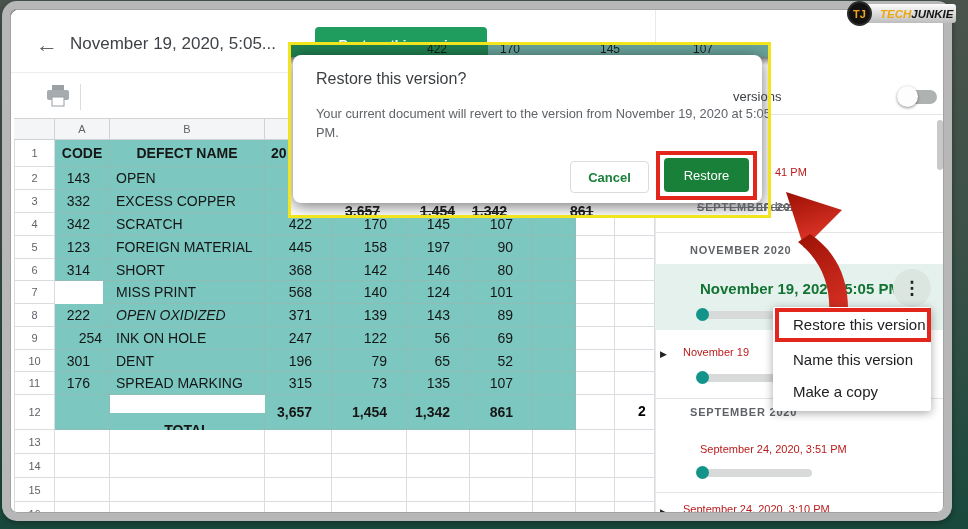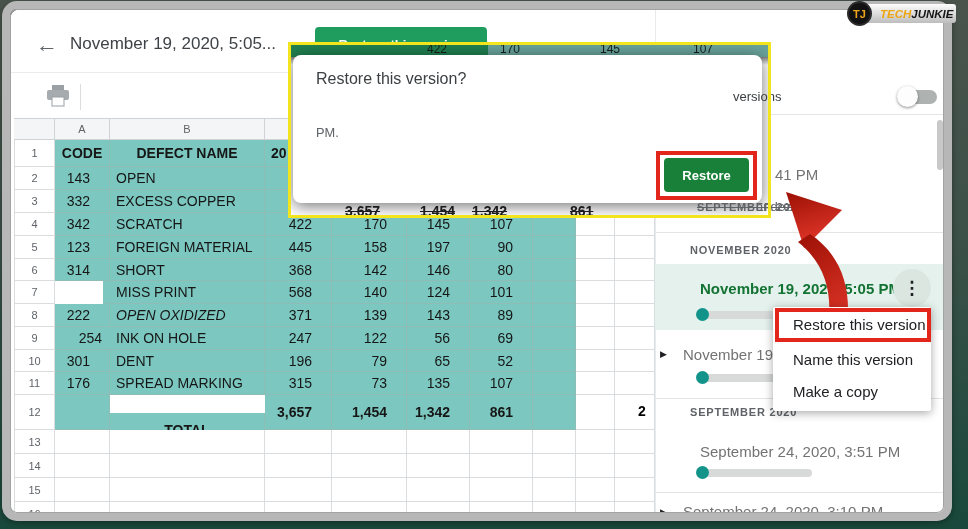--- a/index.html
+++ b/index.html
@@ -30,21 +30,21 @@
   .rowhead{background:#fff;color:#5f6368;font-size:11px;justify-content:center;border-left:1px solid #dadde0;}
   .right{justify-content:flex-end;padding-right:19px;}
   .left{padding-left:6px;}
   .center{justify-content:center;}
   .bold{font-weight:bold;}
   
   .panel-border{width:1px;background:#e8eaed;z-index:9;}
   .panel-title{font-size:20px;color:#202124;z-index:40;}
   .small-label{font-size:13px;color:#3c4043;z-index:40;}
   .sect{font-size:11px;font-weight:bold;color:#5f6368;letter-spacing:.8px;z-index:12;}
-  .entry-title{font-size:15px;color:#737373;z-index:12;}
+  .entry-title{font-size:11px;color:#b91c1c;z-index:12;}
   .entry-green{font-size:15px;font-weight:bold;color:var(--vgreen,#137333);z-index:12;}
   .expander{font-size:9px;color:#202124;z-index:12;}
   .pdiv{height:1px;background:#e4e4e4;z-index:11;}
   .highlight{background:var(--hl,#e4f1ec);z-index:11;}
   .slider-dot{width:13px;height:13px;border-radius:50%;background:var(--dot,#12948a);z-index:13;}
   .slider-track{height:8px;border-radius:4px;background:#d7dad9;z-index:12;}
   .dots-btn{width:38px;height:38px;border-radius:50%;background:#dbe6e1;display:flex;align-items:center;
             justify-content:center;font-size:18px;font-weight:bold;color:#202124;z-index:13;}
   .toggle-track{width:34px;height:14px;border-radius:7px;background:#aeb2b0;z-index:40;}
   .toggle-knob{width:21px;height:21px;border-radius:50%;background:#fdfdfd;
@@ -58,21 +58,21 @@
   .shadowline{position:absolute;left:0;top:15px;width:100%;height:8px;
               background:linear-gradient(180deg,rgba(0,0,0,.5),rgba(0,0,0,0));z-index:2;}
   .dialog{position:absolute;left:5px;top:13px;width:469px;height:148px;background:#fff;border-radius:8px;
           box-shadow:0 3px 16px rgba(0,0,0,.55);z-index:4;}
   .dlg-title{position:absolute;left:23px;top:15px;font-size:16px;font-weight:500;color:#3c4043;}
   .dlg-body{position:absolute;left:23px;font-size:12.8px;color:#5f6368;}
   .btn-cancel{position:absolute;left:277px;top:106px;width:77px;height:30px;border:1px solid #dadce0;border-radius:4px;
               background:#fff;color:var(--dlg-green,#188038);font-size:13px;font-weight:bold;
               display:flex;align-items:center;justify-content:center;}
   .btn-restore{position:absolute;left:371px;top:103px;width:85px;height:34px;border-radius:4px;
-               background:var(--dlg-green,#188038);color:#fff;font-size:13px;font-weight:bold;
+               background:var(--dlg-green,#188038);color:#fff;font-size:13px;font-weight:normal;
                display:flex;align-items:center;justify-content:center;}
   .redbox{border:4px solid var(--red,#e3261b);z-index:55;pointer-events:none;}
   .bot-num{position:absolute;top:161px;font-size:14px;font-weight:bold;color:#222;text-decoration:line-through;z-index:3;}
   
   .menu{left:773px;top:307px;width:158px;height:104px;background:#fff;border-radius:2px;
         box-shadow:0 2px 10px rgba(0,0,0,.35);z-index:60;}
   .menu-item{position:absolute;left:20px;font-size:15px;color:#202124;white-space:nowrap;}
   .menu-redbox{left:775px;top:308px;width:156px;height:34px;border:4px solid var(--red,#e3261b);z-index:65;pointer-events:none;}
   
   .logo-badge{left:864px;top:4px;width:92px;height:19px;border-radius:3px;
@@ -324,21 +324,25 @@
       <div id="topstrip">
           <span class="strip-num" style="left: 139px;">422</span>
           <span class="strip-num" style="left: 212px;">170</span>
           <span class="strip-num" style="left: 312px;">145</span>
           <span class="strip-num" style="left: 405px;">107</span>
         </div>
       <div class="shadowline"></div>
 
       <div class="dialog">
         <div class="dlg-title txt">Restore this version?</div>
+        <div class="dlg-body txt" style="top:51px;">Your current document will revert to the version from November 19, 2020 at 5:05</div>
         <div class="dlg-body txt" style="top:70px;">PM.</div>
+        <div class="btn-cancel">
+          <span>Cancel</span>
+        </div>
         <div class="btn-restore">
           <span>Restore</span>
         </div>
       </div>
 
       <div id="botstrip">
           <span class="bot-num" style="left: 57px;">3,657</span>
           <span class="bot-num" style="left: 132px;">1,454</span>
           <span class="bot-num" style="left: 184px;">1,342</span>
           <span class="bot-num" style="left: 282px;">861</span>

